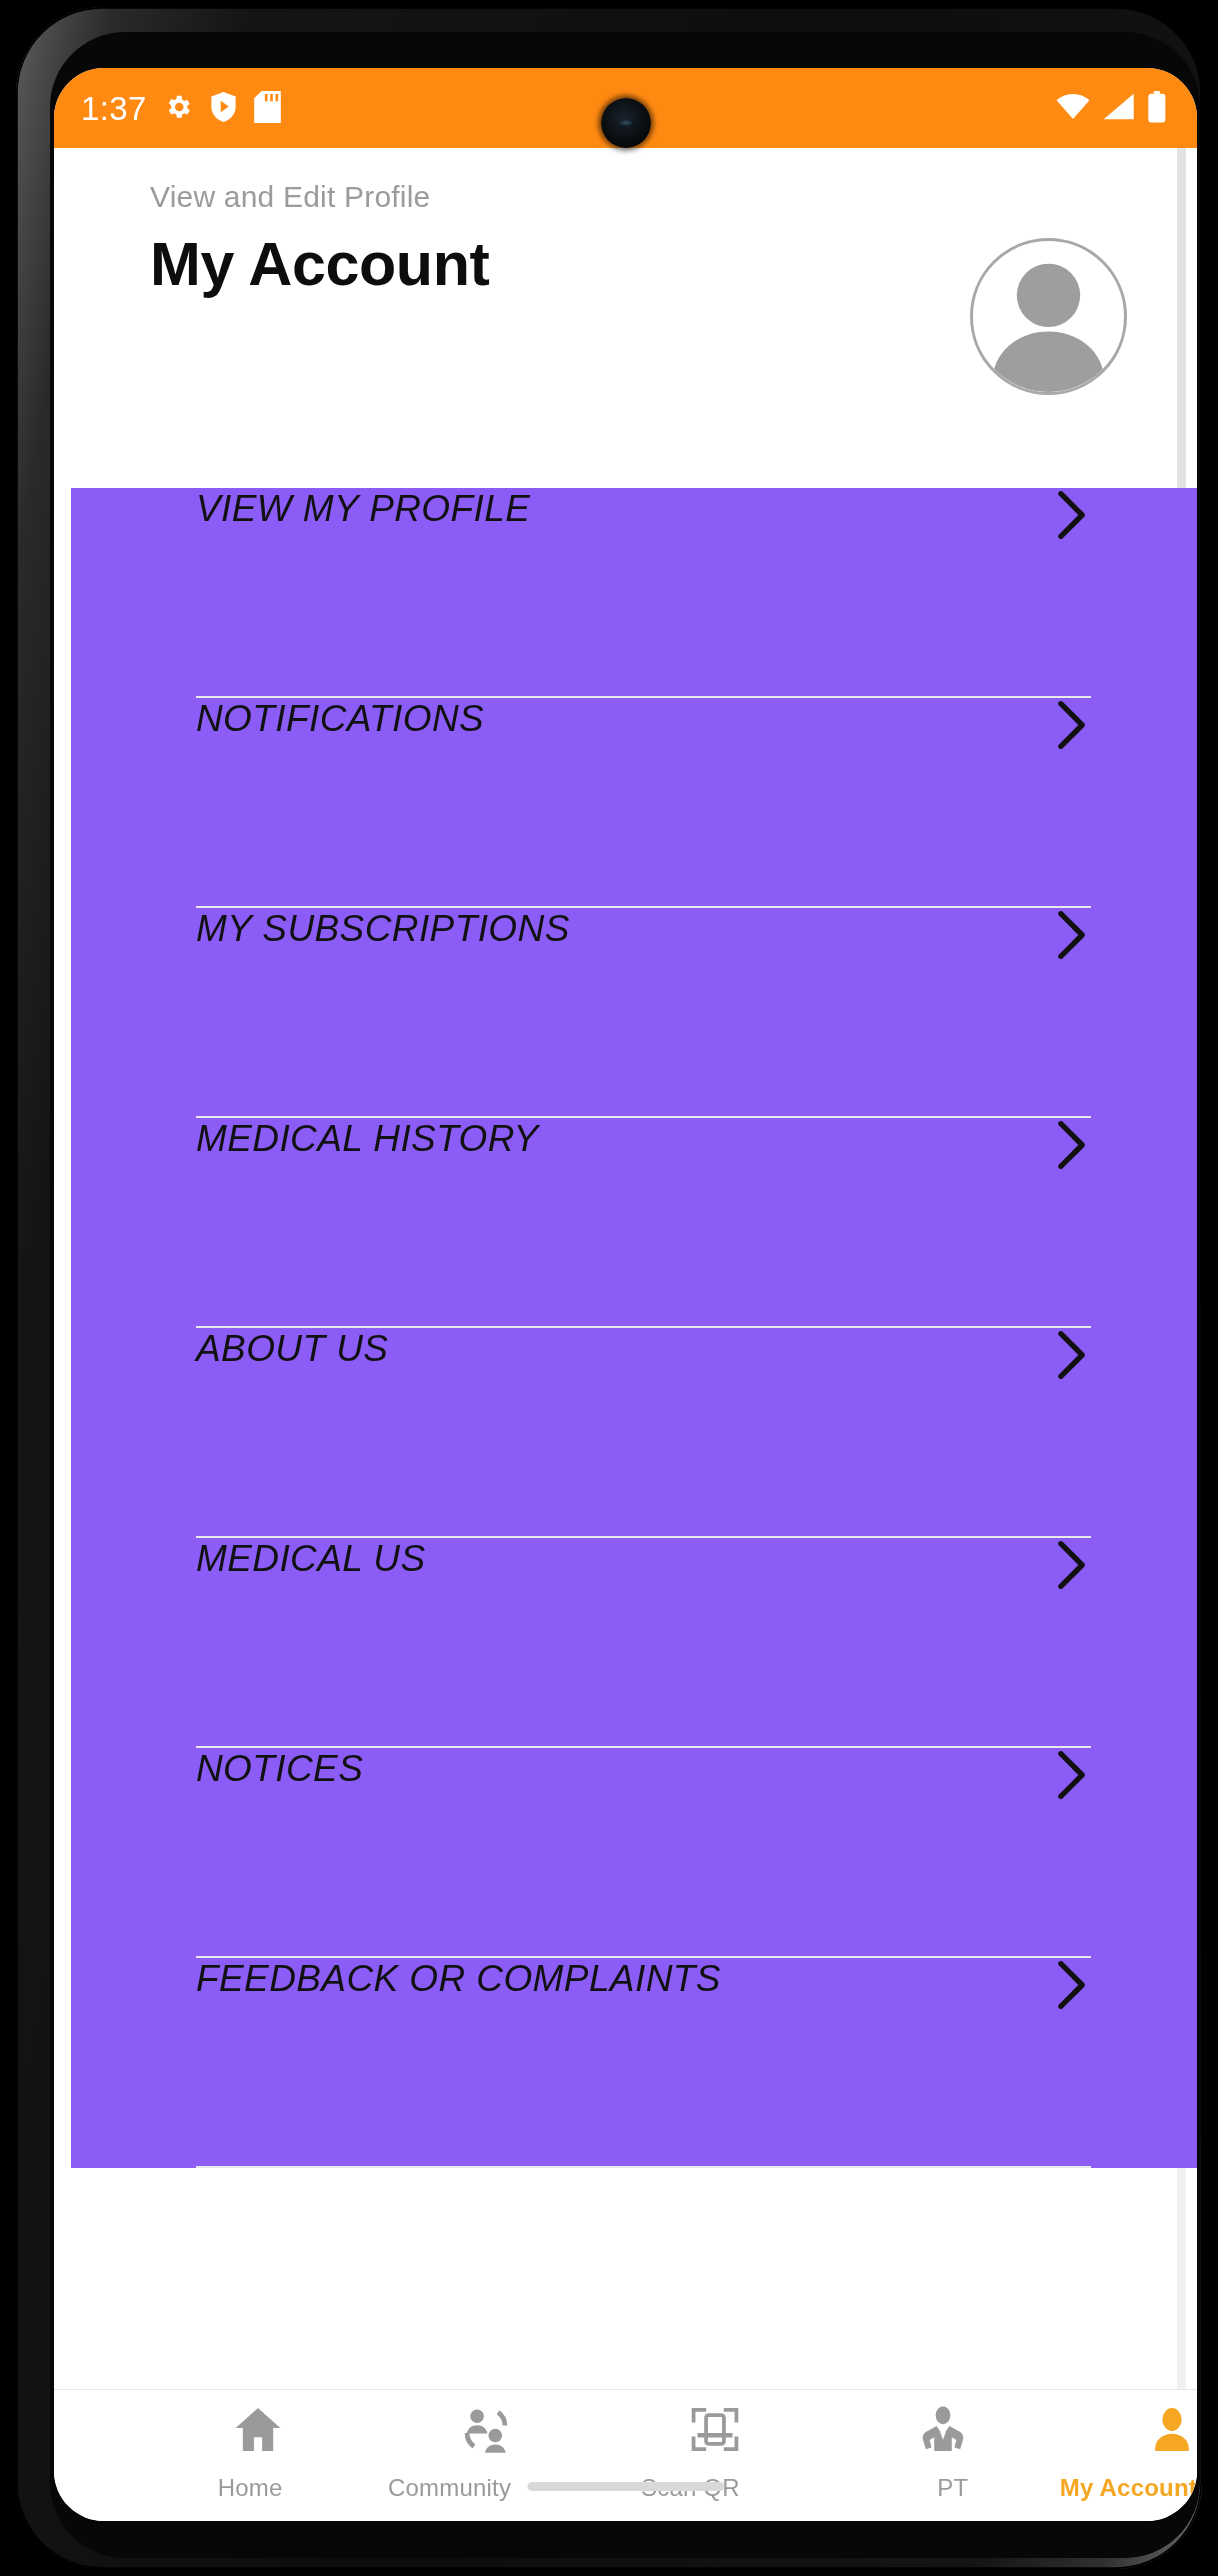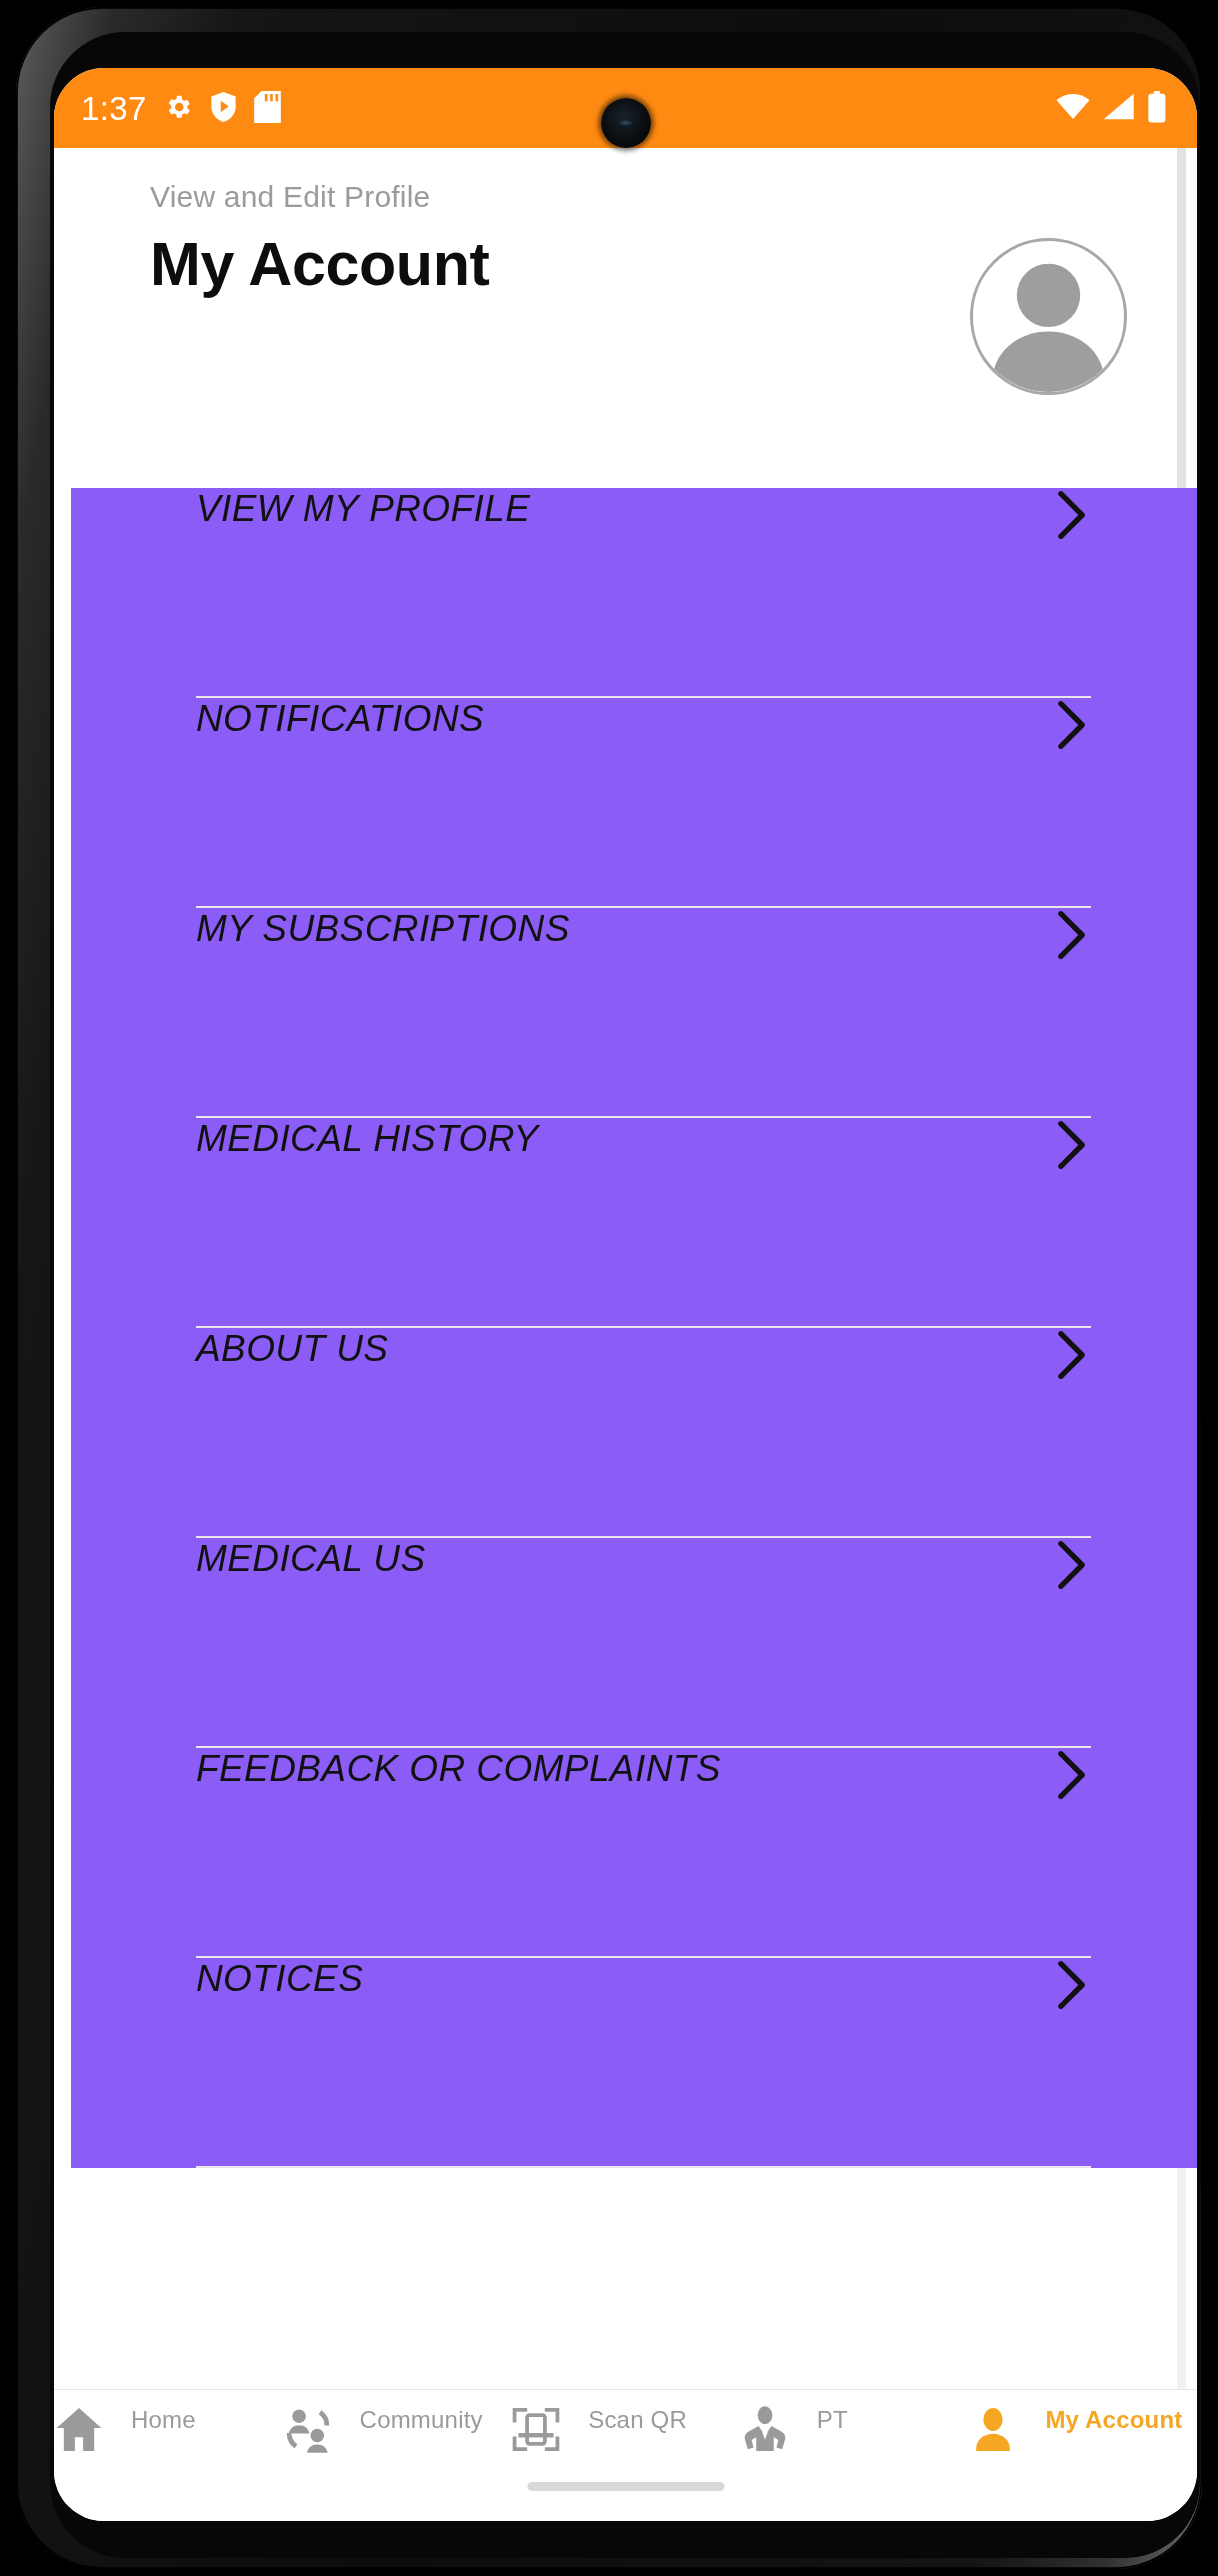--- a/index.html
+++ b/index.html
@@ -167,23 +167,23 @@
     height: 132px;
     background: #fff;
     border-top: 1.8px solid #e6e6e6;
     display: flex;
     align-items: flex-start;
     padding-top: 16px;
   }
   .nav-item {
     flex: 1;
     display: flex;
-    flex-direction: row;
-    align-items: flex-start;
-    gap: 27px;
+    flex-direction: column;
+    align-items: flex-end;
+    gap: 18px;
     cursor: pointer;
   }
   .nav-label {
     font-size: 24px;
     color: #9a9a9a;
     letter-spacing: 0.2px;
   }
   .nav-item.active .nav-label { color: #F5A623; font-weight: bold; }
 
   
@@ -331,31 +331,31 @@
           <span class="chevron">
             <svg width="39" height="54" viewBox="0 0 22 30" fill="none" stroke="#111" stroke-width="3" stroke-linecap="round" stroke-linejoin="round">
                 <path d="M5 3l12 12L5 27"></path>
               </svg>
           </span>
           <div class="menu-divider"></div>
         </div>
 
 
         <div class="menu-item">
+          <span class="menu-label">NOTICES</span>
+          <span class="chevron">
+            <svg width="39" height="54" viewBox="0 0 22 30" fill="none" stroke="#111" stroke-width="3" stroke-linecap="round" stroke-linejoin="round">
+                <path d="M5 3l12 12L5 27"></path>
+              </svg>
+          </span>
+          <div class="menu-divider"></div>
+        </div>
+
+        <div class="menu-item">
           <span class="menu-label">FEEDBACK OR COMPLAINTS</span>
-          <span class="chevron">
-            <svg width="39" height="54" viewBox="0 0 22 30" fill="none" stroke="#111" stroke-width="3" stroke-linecap="round" stroke-linejoin="round">
-                <path d="M5 3l12 12L5 27"></path>
-              </svg>
-          </span>
-          <div class="menu-divider"></div>
-        </div>
-
-        <div class="menu-item">
-          <span class="menu-label">NOTICES</span>
           <span class="chevron">
             <svg width="39" height="54" viewBox="0 0 22 30" fill="none" stroke="#111" stroke-width="3" stroke-linecap="round" stroke-linejoin="round">
                 <path d="M5 3l12 12L5 27"></path>
               </svg>
           </span>
           <div class="menu-divider"></div>
         </div>
       </div>
     </div>
 

